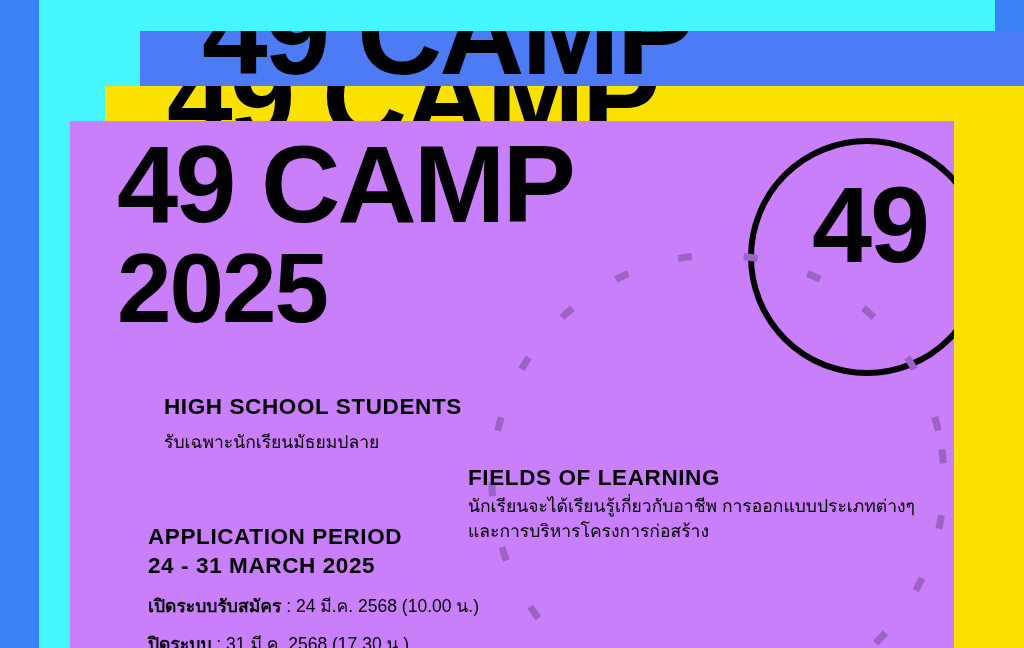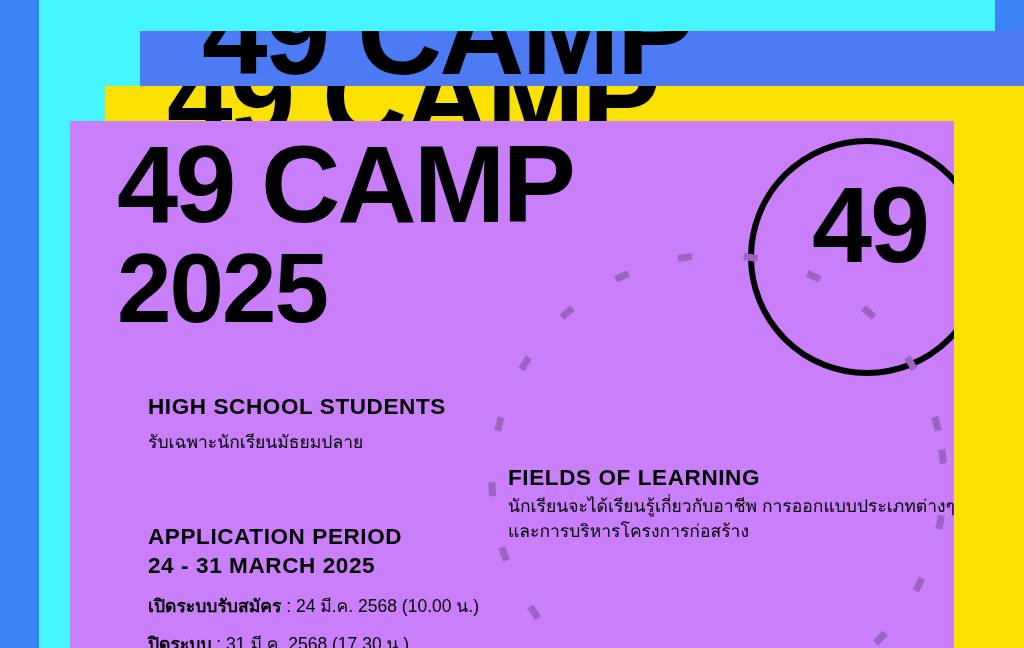--- a/index.html
+++ b/index.html
@@ -82,27 +82,27 @@
     white-space:nowrap;
   }
   .thai-bold{
     font-size:17.5px;
     font-weight:400;
     line-height:1.5;
     white-space:nowrap;
   }
   .thai-bold b{font-weight:800;text-align:center;}
 
-  #blk-students{left:78px; top:272px;}
+  #blk-students{left:94px; top:272px;}
   #blk-students .thai-reg{margin-top:9px;}
 
   #blk-application{left:78px; top:387px;margin-top:15px;}
   #blk-application .thai-bold{margin-top:12px;}
 
-  #blk-fields{left:438px; top:343px;}
+  #blk-fields{left:398px; top:343px;}
   #blk-fields .thai-reg{margin-top:2px;}
 </style>
 </head>
 <body>
 
 <div id="poster">
 
   <div class="card" id="card-cyan"></div>
 
   <div class="card" id="card-blue">

